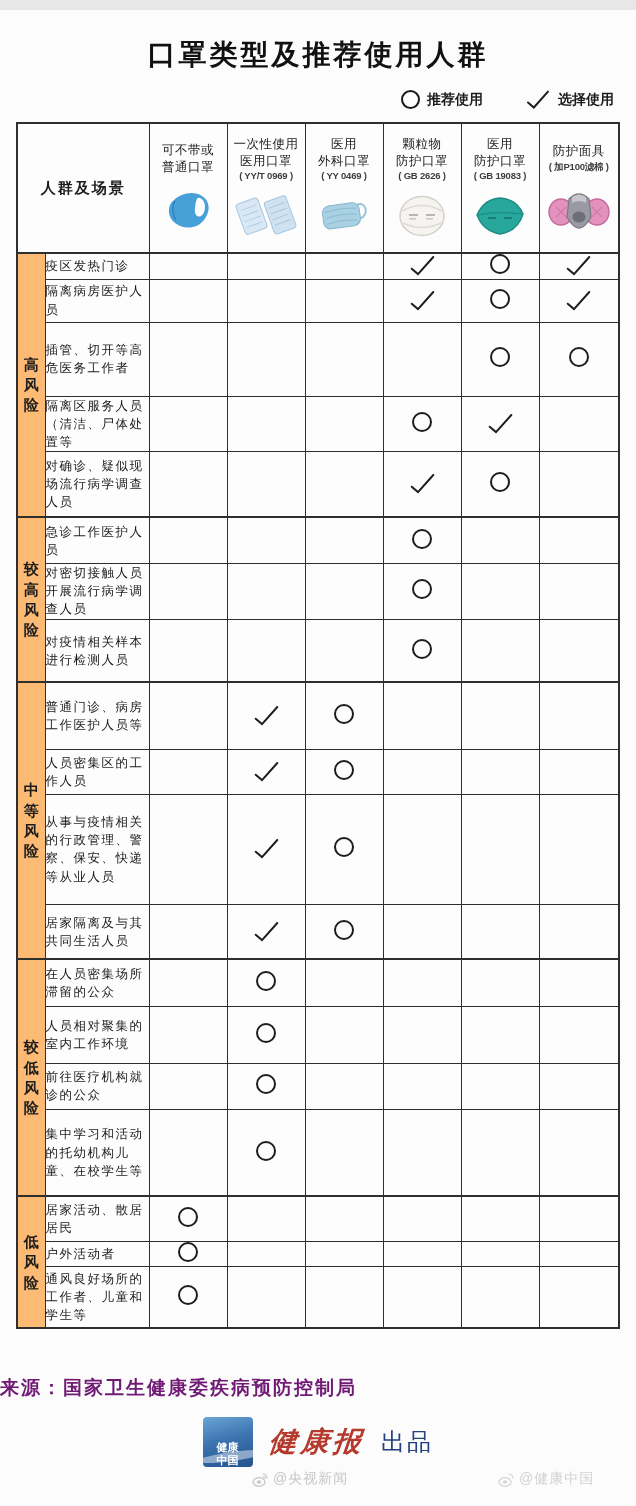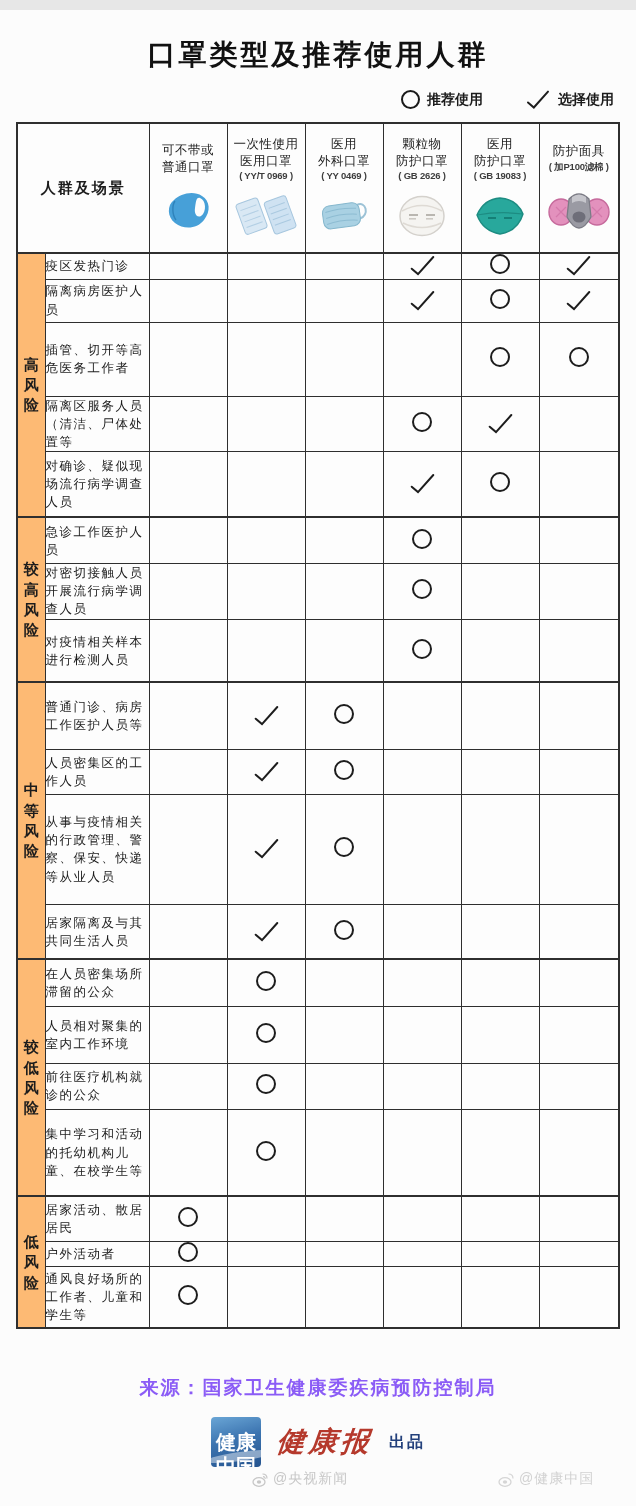--- a/index.html
+++ b/index.html
@@ -22,30 +22,30 @@
   .mask-name{white-space:pre-line;font-size:12.5px;font-weight:400;line-height:1.3;padding-top:7px;letter-spacing:.5px;}
   .mask-std{font-size:9.5px;color:#3d3d3d;margin-top:1px;letter-spacing:-.2px;}
   .mask-iconbox{height:62px;display:flex;align-items:center;justify-content:center;margin-top:4px;}
   th.riskcell{font-weight:700;background:#fdba74;}
   .risk-vert{width:1.05em;margin:0 auto;word-break:break-all;font-size:15px;line-height:1.35;font-weight:700;text-align:center;}
   td.scenario{font-size:12.5px;line-height:1.45;letter-spacing:1.5px;padding:5px 3px 5px 7px;text-align:left;}
   td.markcell{text-align:center;}
   .mark-circle{display:inline-block;width:16px;height:16px;border:2.5px solid #1d1d1d;border-radius:50%;}
   .mark-check svg{display:inline-block;vertical-align:middle;}
 
-  .source{margin-top:46px;text-align:center;font-size:19px;font-weight:700;letter-spacing:2px;color:#8b5cf6;}
+  .source{margin-top:46px;font-size:19px;font-weight:700;letter-spacing:2px;color:#701a75;}
   .logos{margin-top:16px;display:flex;align-items:center;justify-content:center;gap:16px;}
   .logo-hc{width:50px;height:50px;border-radius:4px;background:linear-gradient(165deg,#6aa6d6 0%,#3c74b0 45%,#24538e 100%);
            display:flex;align-items:center;justify-content:center;position:relative;overflow:hidden;}
   .logo-hc::after{content:"";position:absolute;left:-6px;bottom:6px;width:70px;height:9px;background:rgba(255,255,255,.45);
                   border-radius:50%;transform:rotate(-8deg);}
-  .logo-hc-text{width:2.1em;color:#fff;font-size:20px;font-weight:700;line-height:1.2;word-break:break-all;text-align:center;margin-top:24px;}
+  .logo-hc-text{width:2.1em;color:#fff;font-size:11px;font-weight:700;line-height:1.2;word-break:break-all;text-align:left;margin-top:24px;}
   .logo-hb{font-family:"Liberation Serif","DejaVu Serif",serif;font-style:italic;font-weight:700;
            color:#b5392c;font-size:28px;letter-spacing:4px;transform:skewX(-6deg);}
-  .produced{font-size:16px;font-weight:700;color:#24417c;letter-spacing:2px;}
+  .produced{font-size:24px;font-weight:400;color:#24417c;letter-spacing:2px;}
   .watermark{position:absolute;top:1470px;display:flex;align-items:center;gap:4px;
              color:#c7c7c7;font-size:14px;letter-spacing:1px;filter:blur(.4px);}
   .wm-left{left:252px;}
   .wm-right{left:498px;opacity:.8;}
 </style>
 </head>
 <body>
 
 <div class="page">
   <div class="topstrip"></div>

